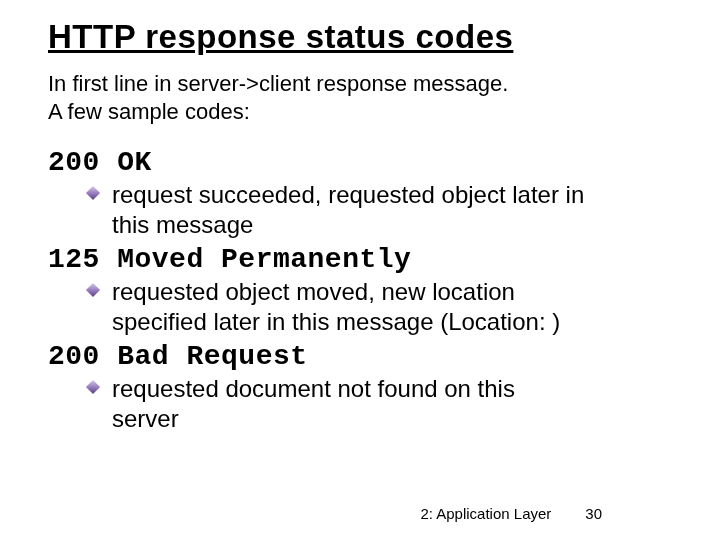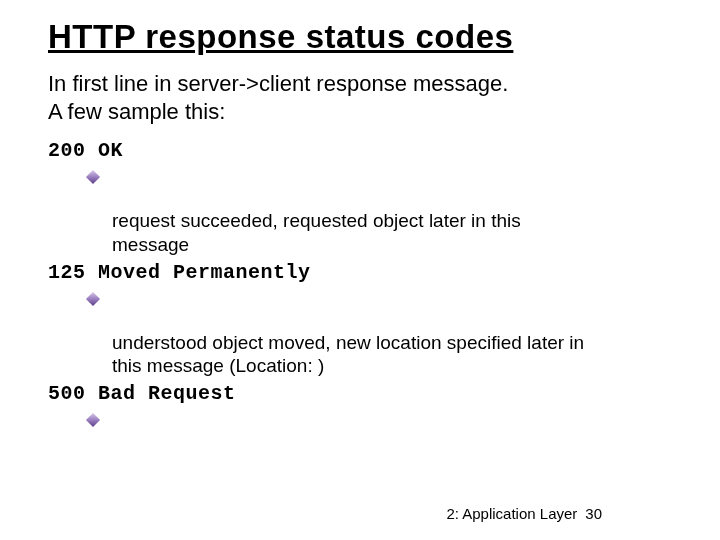--- a/index.html
+++ b/index.html
@@ -21,29 +21,29 @@
   }
   .title {
     font-size: 33px;
     text-decoration: underline;
     margin: 0 0 14px 0;
     letter-spacing: 0.5px;
   }
   .lead {
     font-size: 22px;
     line-height: 1.25;
-    margin-bottom: 14px;
+    margin-bottom: 22px;
   }
   .codes {
     font-size: 21px;
   }
   .code-line {
     font-family: "Courier New", Courier, monospace;
     font-weight: bold;
-    font-size: 20px;
+    font-size: 28px;
     margin-top: 4px;
     margin-bottom: 2px;
     letter-spacing: 0.5px;
   }
   .bullet-row {
     display: flex;
     align-items: flex-start;
     padding-left: 40px;
     margin-bottom: 4px;
   }
@@ -51,68 +51,68 @@
     flex: 0 0 auto;
     width: 10px;
     height: 10px;
     transform: rotate(45deg);
     background: linear-gradient(135deg, #d8c8e8 0%, #9a7fc0 50%, #5a3e85 100%);
     margin-top: 8px;
     margin-right: 14px;
   }
   .bullet-text {
     flex: 1 1 auto;
-    font-size: 19px;
+    font-size: 24px;
     line-height: 1.25;
-    margin-top: 45px;
   }
   .footer {
     position: absolute;
     right: 26px;
     bottom: 18px;
     font-size: 15px;
     display: flex;
     align-items: baseline;
-    gap: 8px;
+    gap: 34px;
   }
   .footer .pg {
     font-size: 15px;
     text-align: right;
   }
 </style>
 </head>
 <body>
 
 <div class="slide">
 
   <h1 class="title">HTTP response status codes</h1>
 
   <div class="lead">
     <div>In first line in server-&gt;client response message.</div>
-    <div>A few sample this:</div>
+    <div>A few sample codes:</div>
   </div>
 
   <div class="codes">
 
     <div class="code-line">200 OK</div>
     <div class="bullet-row">
       <div class="diamond"></div>
       <div class="bullet-text">request succeeded, requested object later in this message</div>
     </div>
 
     <div class="code-line">125 Moved Permanently</div>
     <div class="bullet-row">
       <div class="diamond"></div>
-      <div class="bullet-text">understood object moved, new location specified later in this message (Location: )</div>
+      <div class="bullet-text">requested object moved, new location specified later in this message (Location: )</div>
     </div>
 
-    <div class="code-line">500 Bad Request</div>
+    <div class="code-line">200 Bad Request</div>
 
     <div class="bullet-row">
       <div class="diamond"></div>
+      <div class="bullet-text">requested document not found on this server</div>
     </div>
 
 
   </div>
 
   <div class="footer">
     <span>2: Application Layer</span>
     <span class="pg">30</span>
   </div>
 

